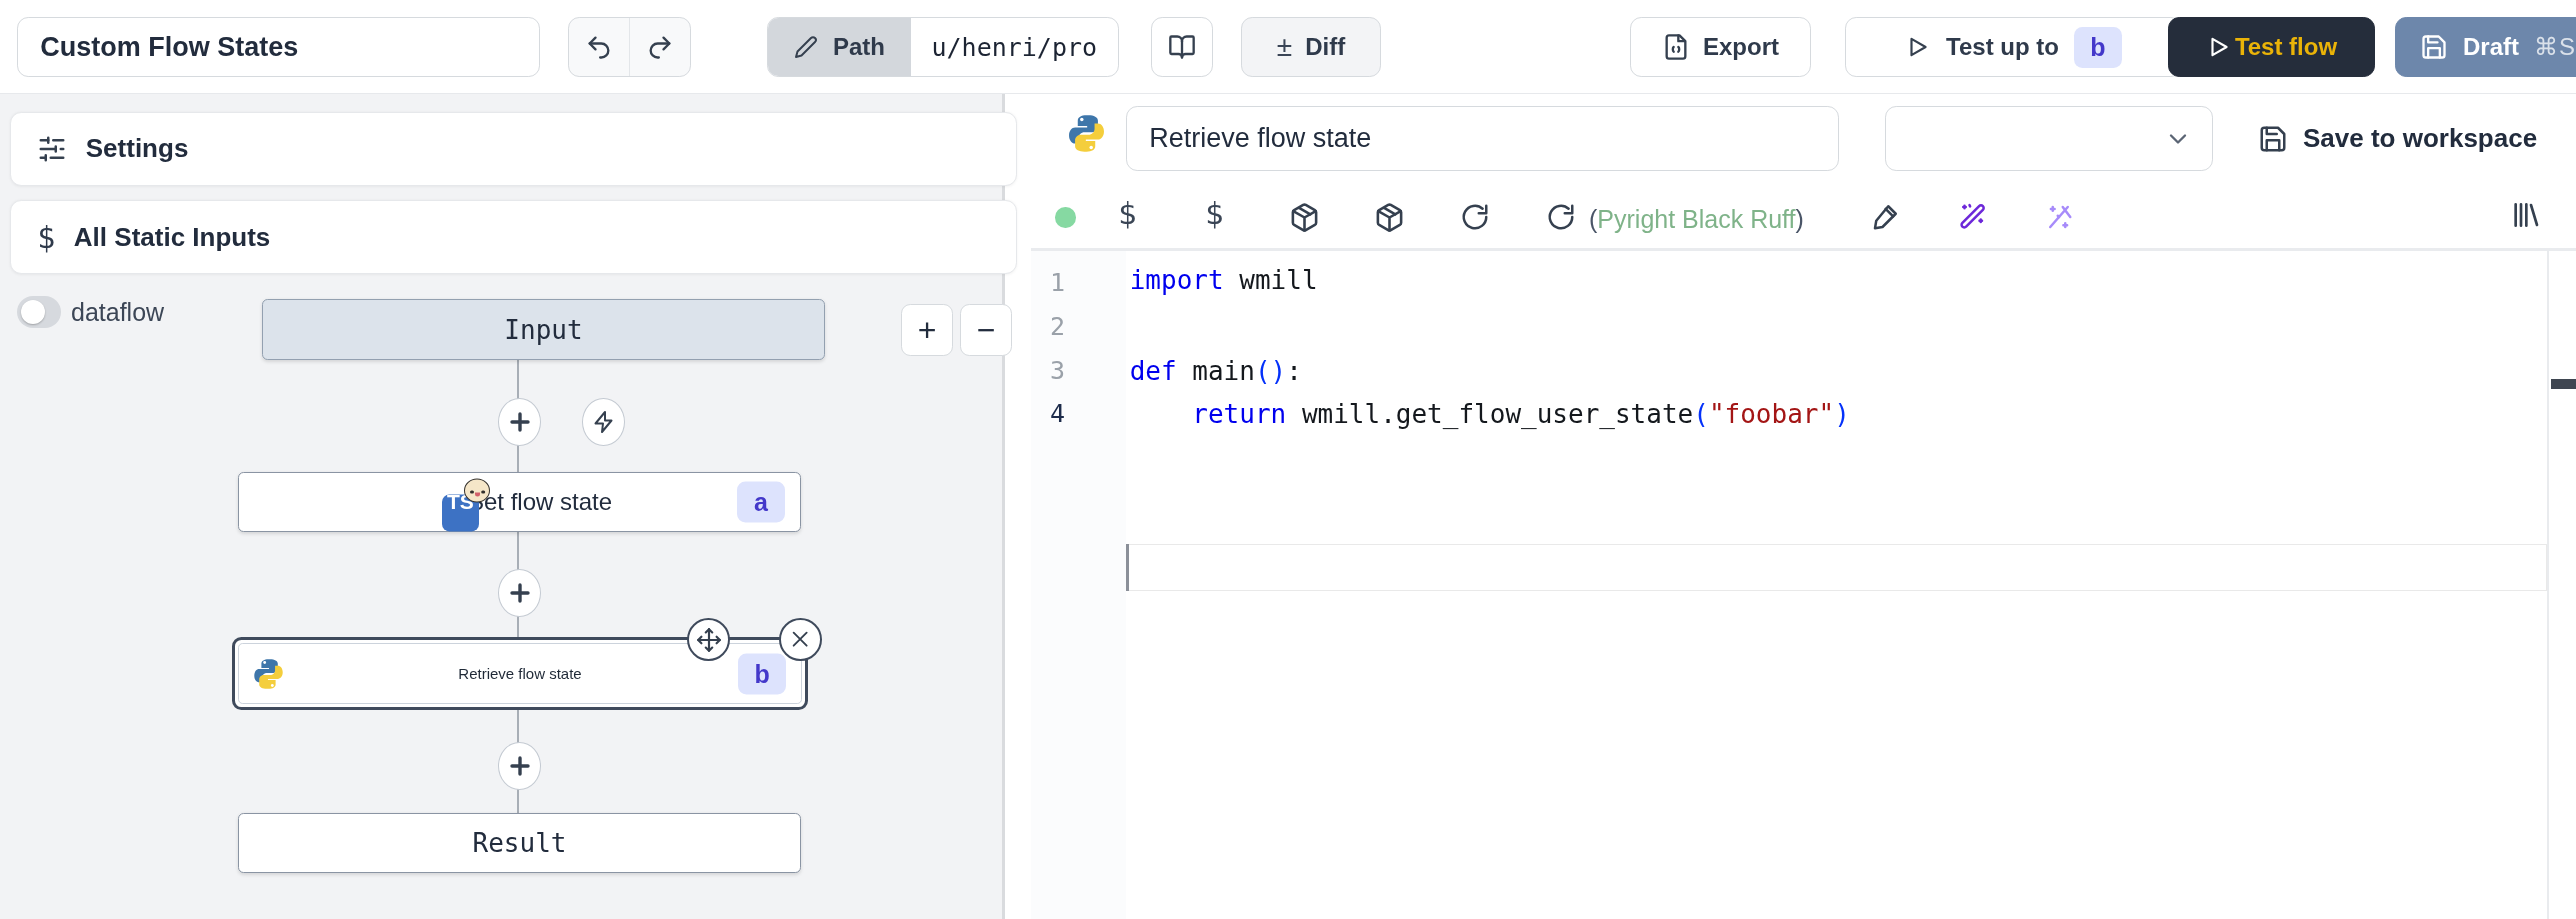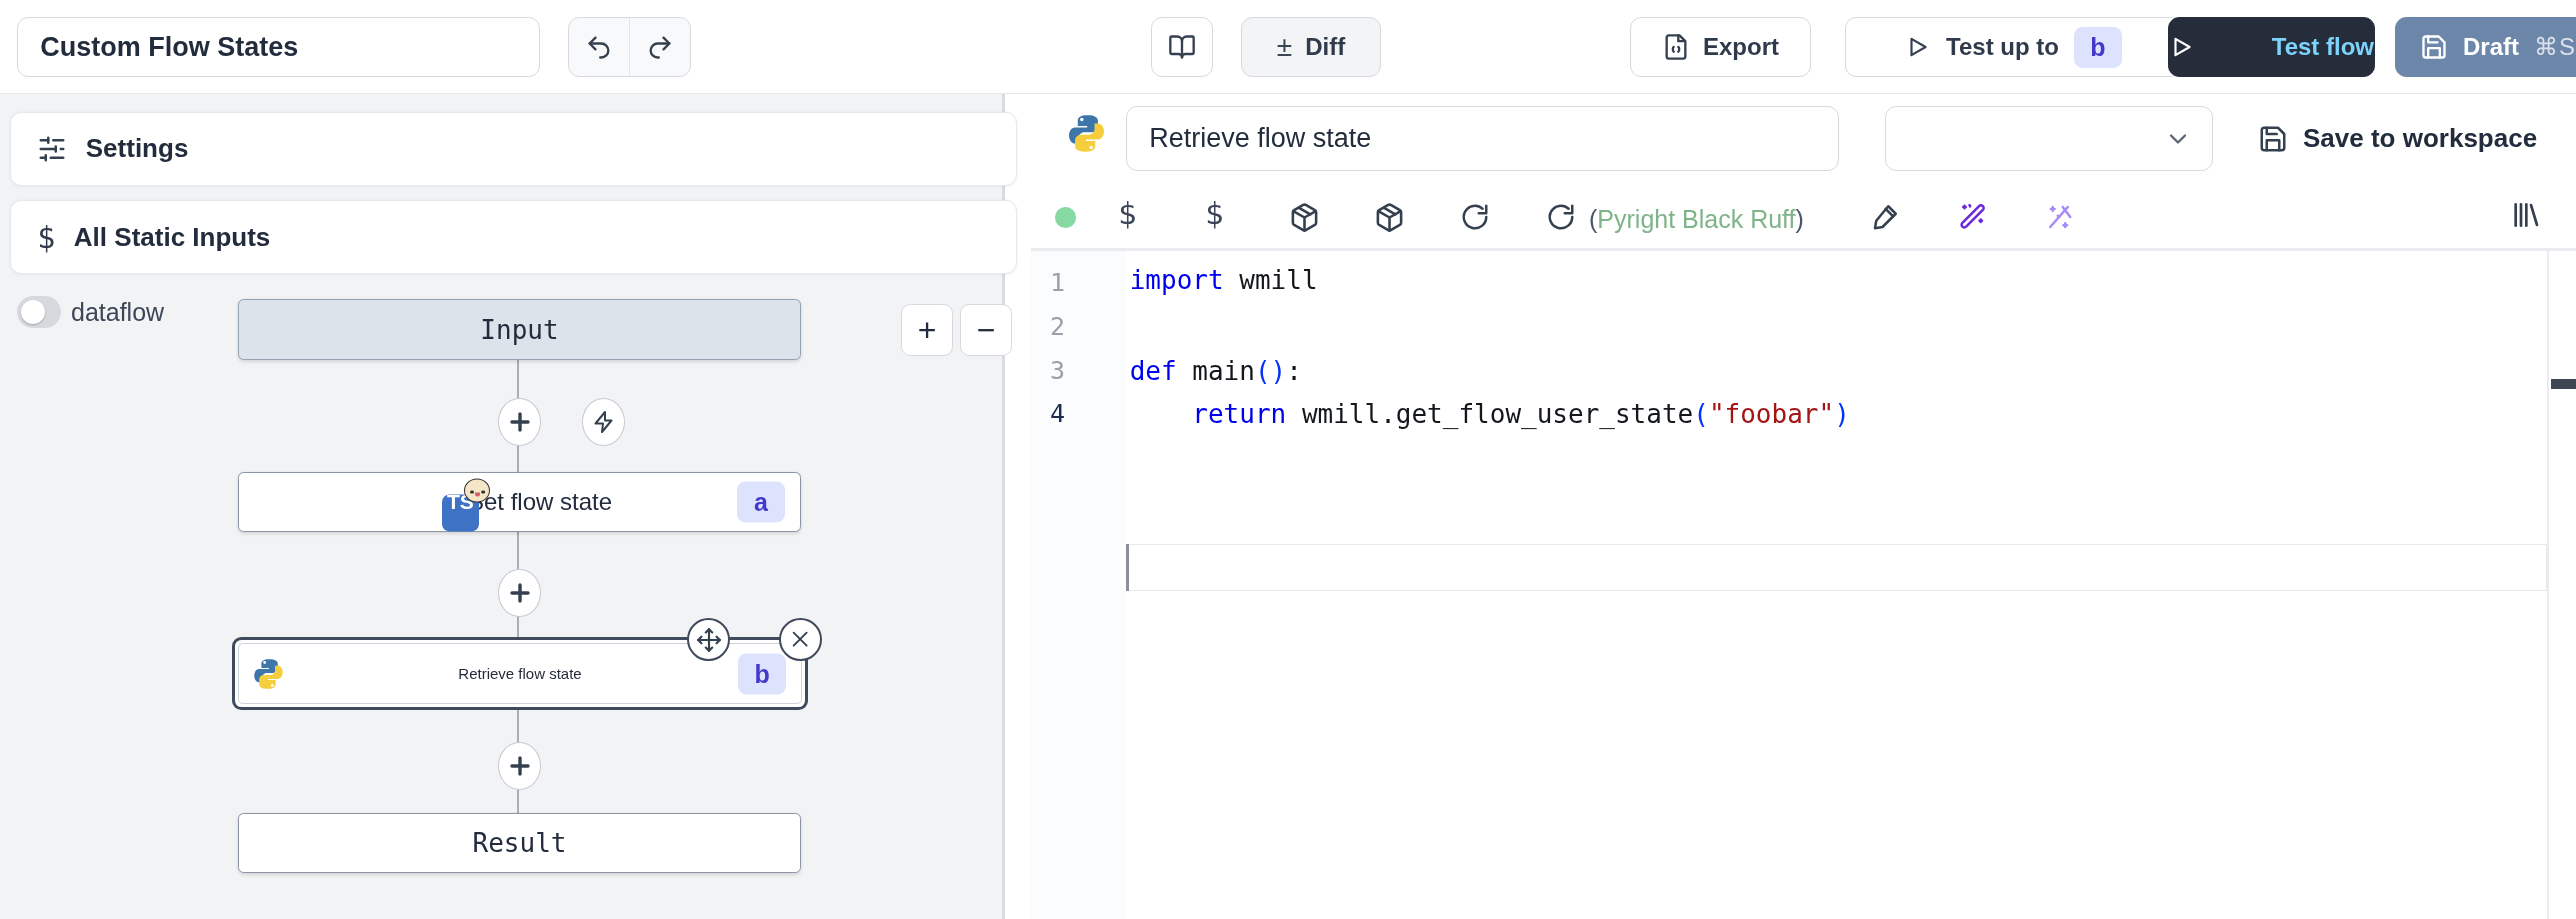--- a/index.html
+++ b/index.html
@@ -20,22 +20,22 @@
   .pathgrp { left:767px; padding:0; overflow:hidden; }
   .pathgrp .seg1 { display:flex; align-items:center; gap:15px; background:#d3d7dc; height:100%;
                    padding:0 26px; font-weight:700; }
   .pathgrp .seg2 { font-family:"DejaVu Sans Mono", monospace; font-weight:400; font-size:25px;
                    padding:0 20.5px; color:#1c2433; }
   .bookbtn { left:1151px; width:62px; justify-content:center; }
   .diffbtn { left:1241px; width:140px; justify-content:center; gap:13px; background:#f3f4f6; }
   .aibtn   { left:1396px; width:220px; justify-content:center; gap:13px; color:#6d28d9; }
   .exportbtn{ left:1630px; width:181px; justify-content:center; gap:13px; }
   .testupto{ left:1845px; width:337px; justify-content:center; gap:15px; }
-  .testflow{ left:2168px; width:207px; justify-content:space-between; gap:3px;
-             background:#252d3b; border-color:#252d3b; color:#7dd3fc; }
+  .testflow{ left:2168px; width:207px; justify-content:center; gap:3px;
+             background:#252d3b; border-color:#252d3b; color:#eab308; }
   .draftbtn{ left:2395px; width:210px; justify-content:flex-start; gap:15px; padding-left:24px;
              background:#6d87ab; border-color:#6d87ab; color:#fff; }
   .draft-sc { font-weight:400; opacity:.75; letter-spacing:0.9px; }
   .mini-badge { display:inline-flex; align-items:center; justify-content:center;
                 width:48px; height:41px; border-radius:8.4px; background:#dde3fd;
                 color:#4338ca; font-weight:700; font-size:25px; }
   .pm { font-size:28px; font-weight:400; color:#3a4556; }
 
   svg.ic { display:block; }
   .ic-stroke { fill:none; stroke:#35404f; stroke-width:2; stroke-linecap:round; stroke-linejoin:round; }
@@ -70,21 +70,21 @@
   .zoom-in  { left:901px; }
   .zoom-out { left:960px; }
 
   
   .vline { position:absolute; left:517px; width:1.9px; background:#a8aeb6; }
   .node { position:absolute; left:238px; width:563px; background:#fff;
           border:1.9px solid #8a94a3; border-radius:5.6px; box-shadow:0 1.9px 3.7px rgba(0,0,0,.12);
           display:flex; align-items:center; justify-content:center; }
   .node .ntext { font-size:24px; color:#222c3d; }
   .node .mono  { font-family:"DejaVu Sans Mono", monospace; font-size:26px; }
-  .node-input  { top:205px; height:61px; background:#dce3eb; border-color:#93a0b0; }
+  .node-input  { top:205px; height:61px; background:#dce3eb; border-color:#93a0b0;margin-left:24px; }
   .node-set    { top:378px; height:60px; }
   .node-result { top:719px; height:60px; }
 
   .sel-wrap { position:absolute; left:232px; top:543px; width:576px; height:73px;
               border:3.7px solid #3f4a5c; border-radius:9.3px; background:#fff; padding:2.8px; }
   .sel-inner { width:100%; height:100%; border:0.9px solid #ccd3dc; border-radius:4.7px;
                display:flex; align-items:center; justify-content:center; position:relative; }
 
   .node-icon { position:absolute; left:15px; top:50%; transform:translateY(-50%); }
   .node-badge{ position:absolute; right:15px; top:50%; transform:translateY(-50%);
@@ -166,20 +166,29 @@
         </svg>
       </div>
       <div class="half">
         <svg class="ic" width="28" height="28" viewBox="0 0 24 24">
           <path class="ic-stroke" d="m15 14 5-5-5-5"></path>
             <path class="ic-stroke" d="M20 9H10a6 6 0 0 0 0 12h1"></path>
         </svg>
       </div>
     </div>
 
+    <div class="tb pathgrp">
+      <span class="seg1">
+        <svg class="ic" width="24" height="24" viewBox="0 0 24 24">
+          <path class="ic-stroke" d="M17 3a2.8 2.8 0 1 1 4 4L7.5 20.5 2 22l1.5-5.5Z"></path>
+        </svg>
+        <span>Path</span>
+      </span>
+      <span class="seg2">u/henri/pro</span>
+    </div>
 
     <div class="tb bookbtn">
       <svg class="ic" width="28" height="28" viewBox="0 0 24 24">
         <path class="ic-stroke" d="M12 7v14"></path>
         <path class="ic-stroke" d="M3 18a1 1 0 0 1-1-1V4a1 1 0 0 1 1-1h5a4 4 0 0 1 4 4 4 4 0 0 1 4-4h5a1 1 0 0 1 1 1v13a1 1 0 0 1-1 1h-6a3 3 0 0 0-3 3 3 3 0 0 0-3-3z"></path>
       </svg>
     </div>
 
     <div class="tb diffbtn">
       <span class="pm">±</span>

